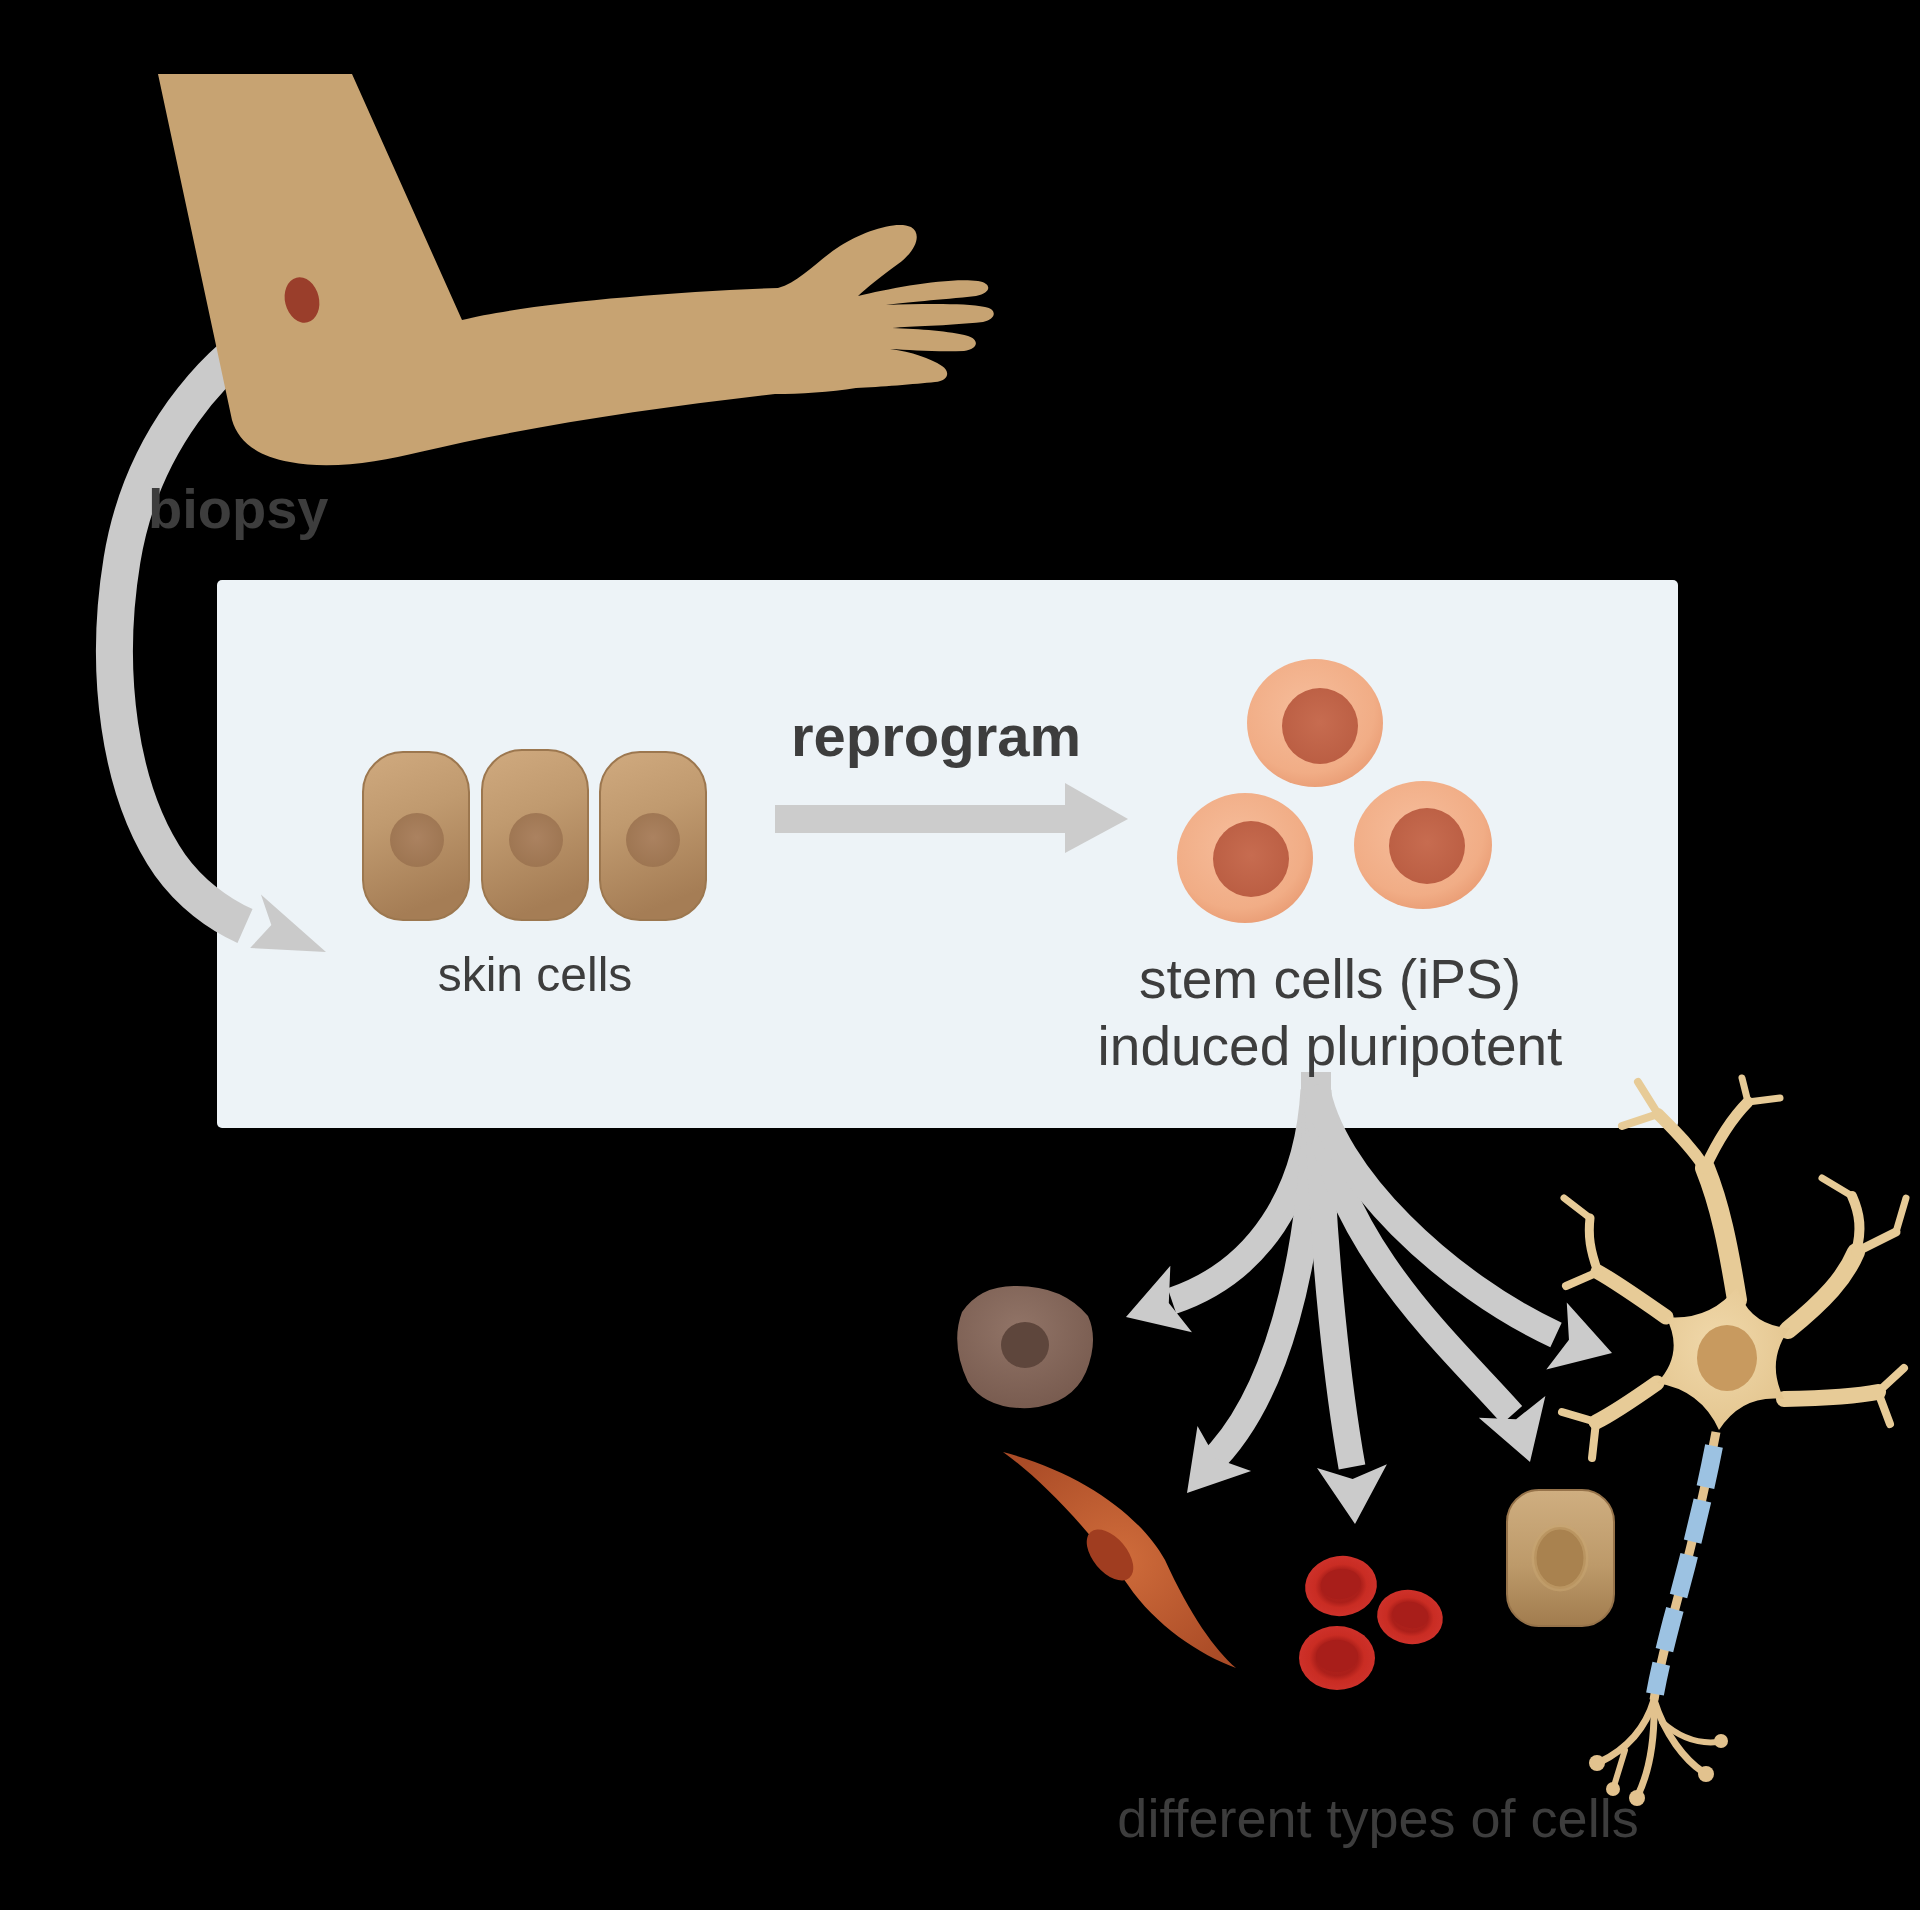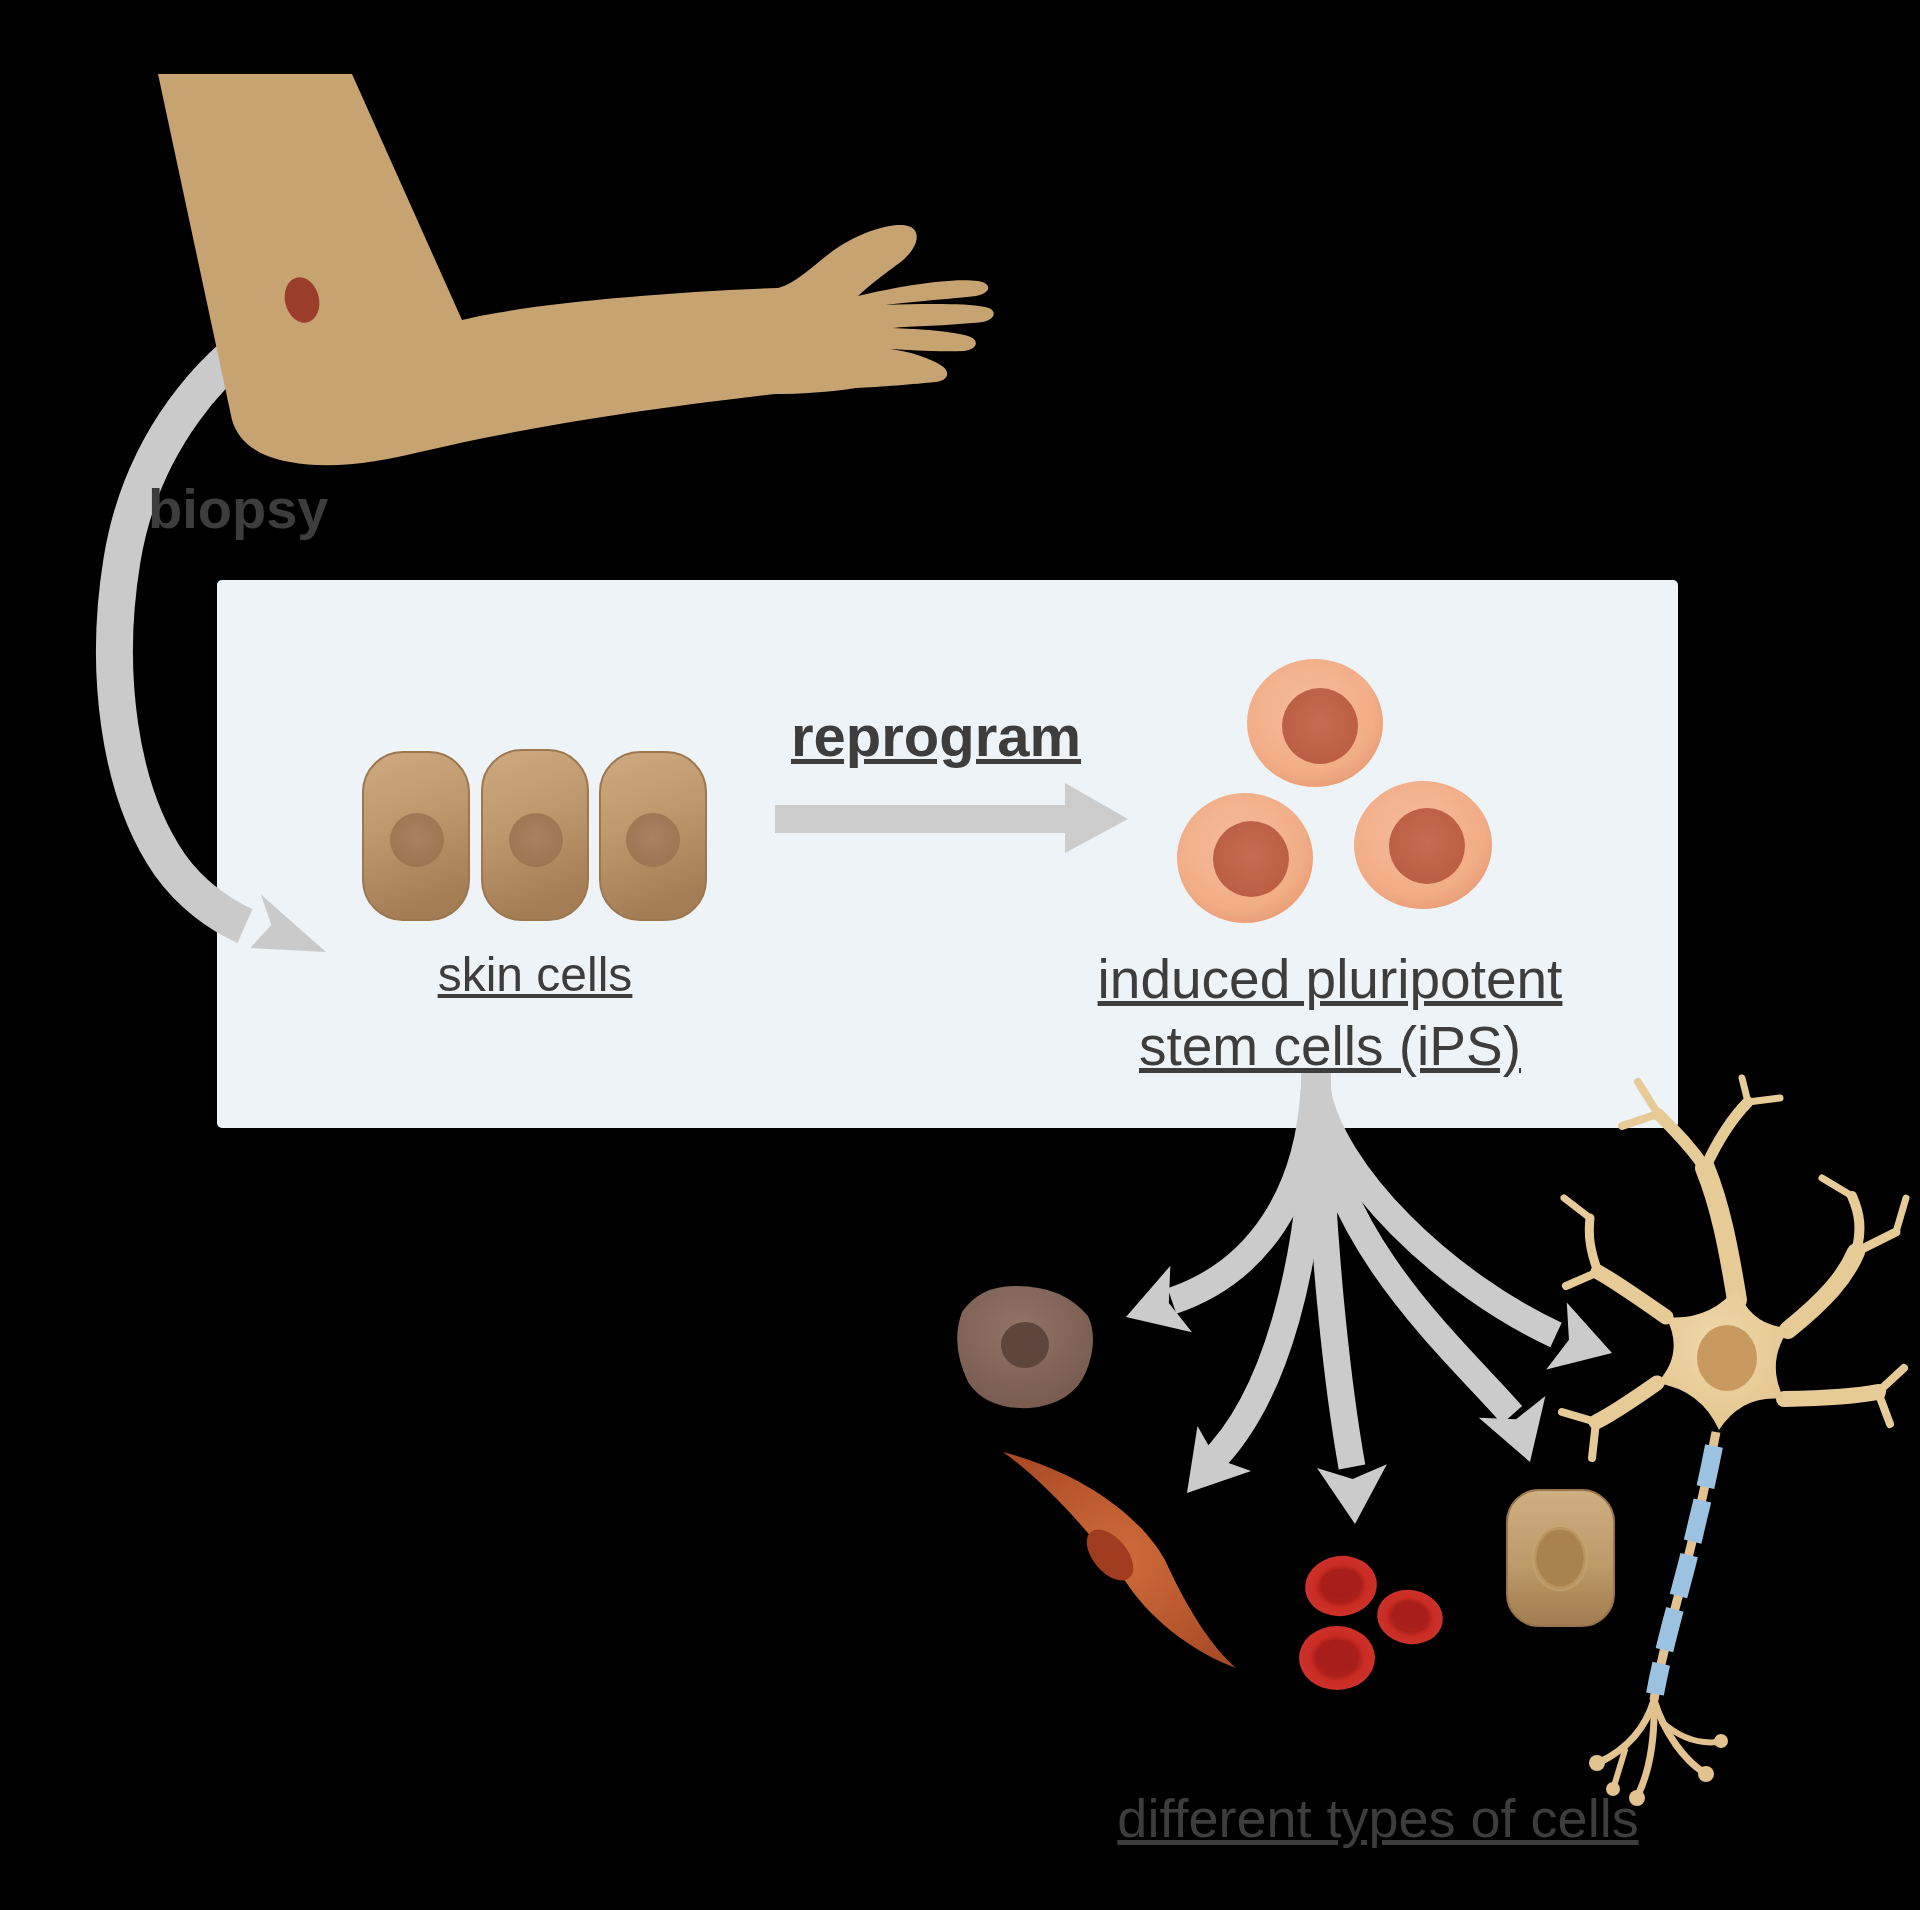--- a/index.html
+++ b/index.html
@@ -1,21 +1,21 @@
 <!DOCTYPE html>
 <html><head>
 <meta charset="utf-8">
 <style>
   html,body{margin:0;padding:0;background:#000;}
   #stage{position:relative;width:1920px;height:1910px;background:#000;overflow:hidden;
          font-family:"Liberation Sans","DejaVu Sans",sans-serif;}
   #art{position:absolute;left:0;top:0;width:1920px;height:1910px;}
   .lbl{position:absolute;color:#3d3d3d;white-space:nowrap;line-height:1.2;}
   .lbl.bold{font-weight:bold;margin-top:15px;}
-  .center{transform:translateX(-50%);text-align:center;text-decoration:underline;}
+  .center{transform:translateX(-50%);text-align:center;}
   #lbl-biopsy{left:148px;top:460px;font-size:56px;}
   #lbl-reprogram{left:936px;top:686px;font-size:58px;}
   #lbl-skincells{left:535px;top:946px;font-size:48px;}
   #lbl-ips{left:1330px;top:946px;font-size:55px;line-height:1.22;}
   #lbl-difftypes{left:1378px;top:1786px;font-size:54px;}
 </style>
 </head>
 <body>
 
 <div id="stage">
@@ -228,17 +228,17 @@
         <path d="M1662,1722 C1680,1738 1700,1744 1718,1742" fill="none" stroke-width="6"></path>
         <circle cx="1721" cy="1741" r="7" stroke="none"></circle>
       </g>
     </g>
   </svg>
 
   <div class="lbl bold" id="lbl-biopsy">biopsy</div>
   <div class="lbl bold center" id="lbl-reprogram">reprogram</div>
   <div class="lbl center" id="lbl-skincells">skin cells</div>
   <div class="lbl center" id="lbl-ips">
+    <div>stem cells (iPS)</div>
     <div>induced pluripotent</div>
-    <div>stem cells (iPS)</div>
   </div>
   <div class="lbl center" id="lbl-difftypes">different types of cells</div>
 </div>
 
 </body></html>

